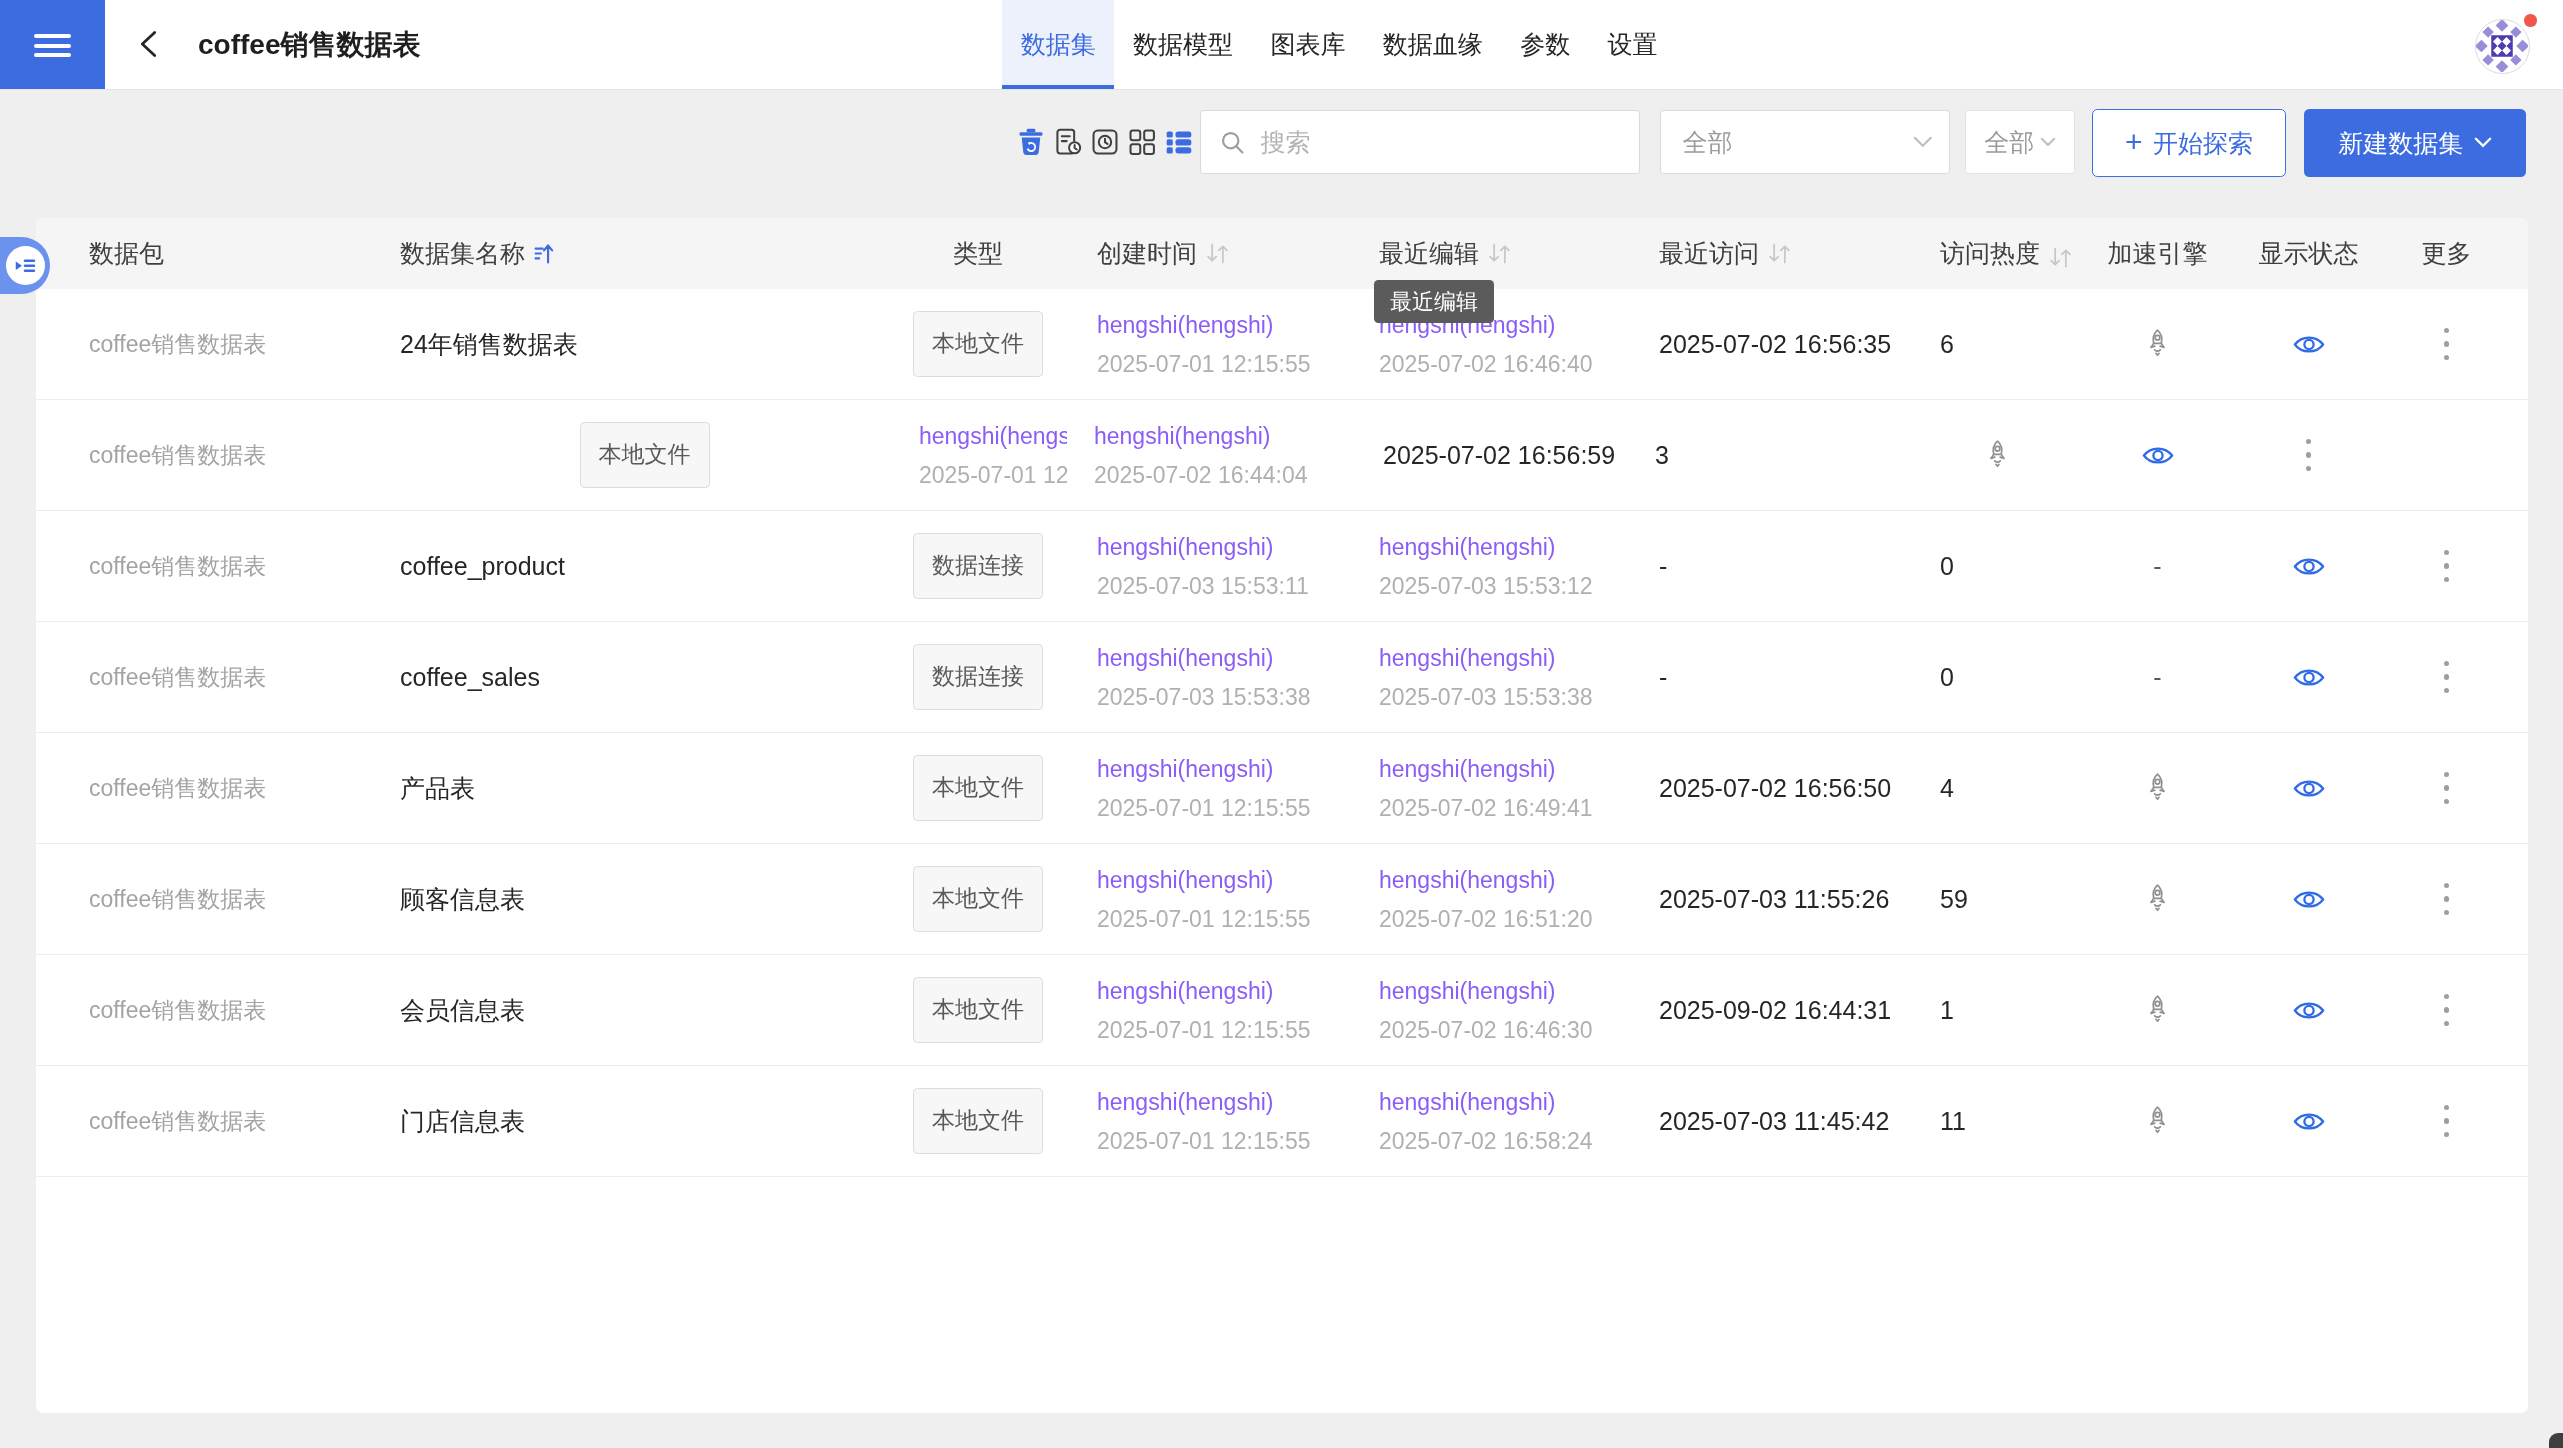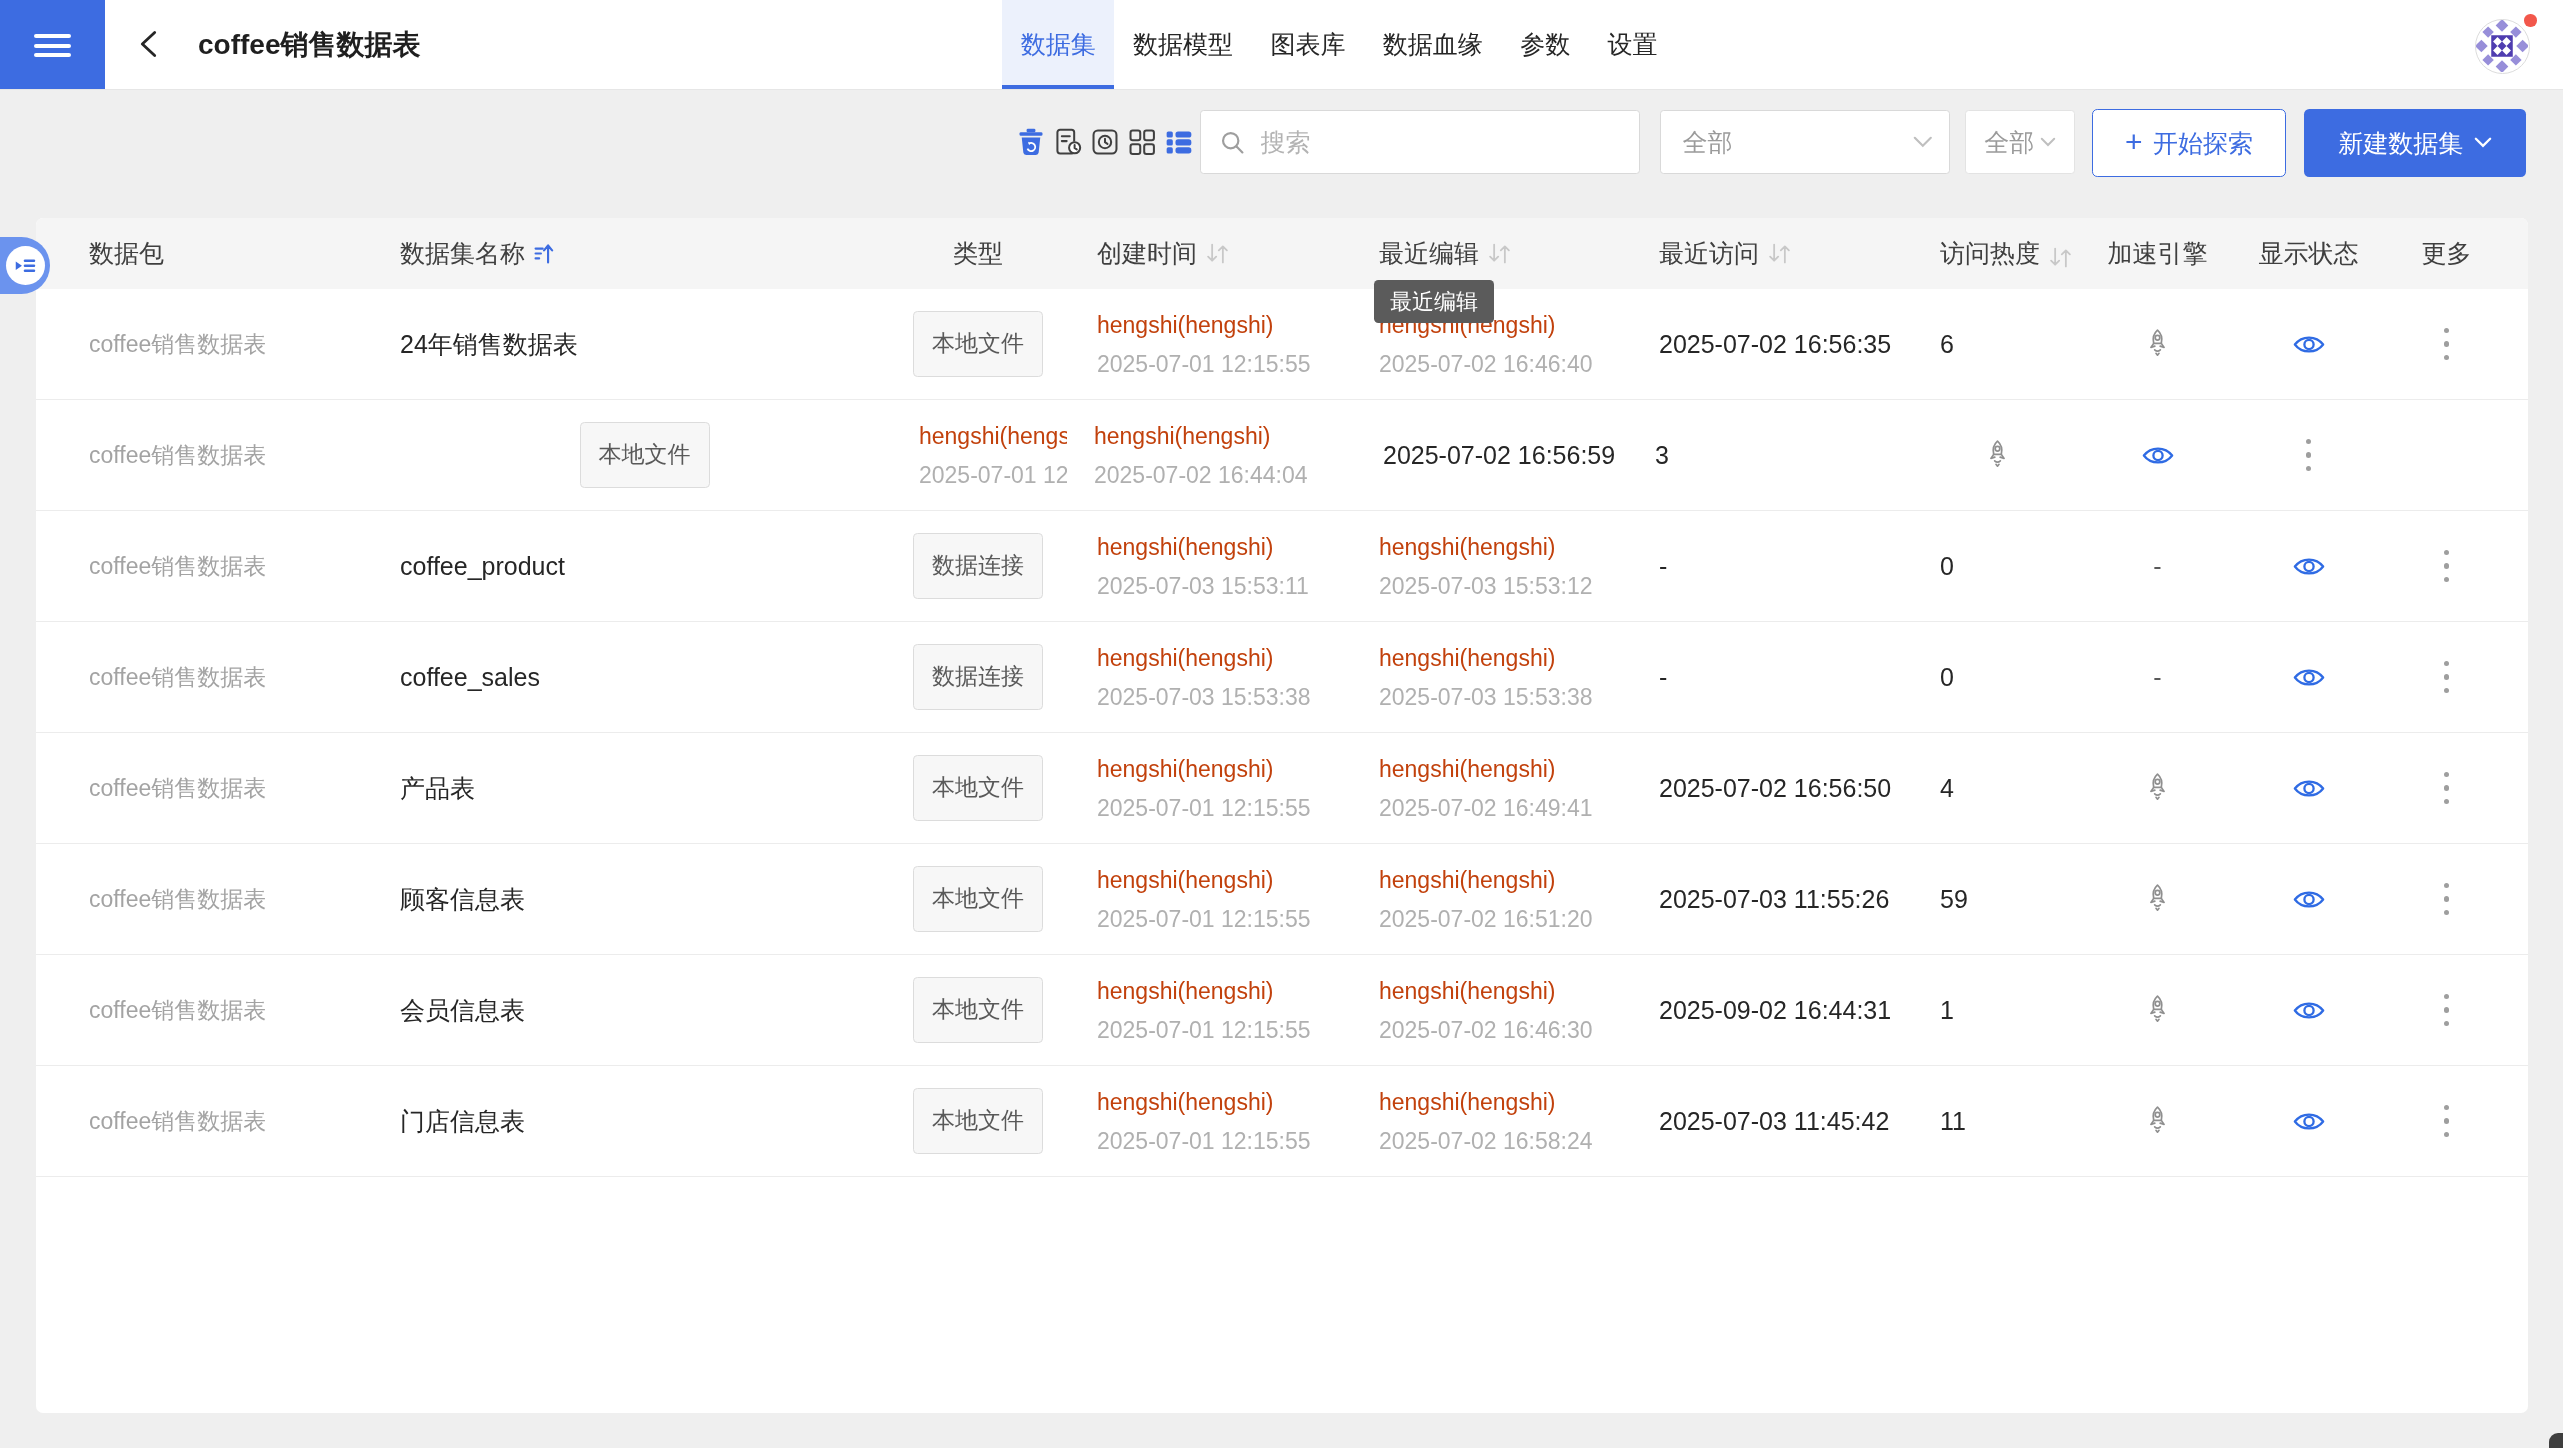--- a/index.html
+++ b/index.html
@@ -44,21 +44,21 @@
   .thead{height:71px;background:#f5f5f5;border-radius:7.1px 7.1px 0 0;align-items:center;position:relative;}
   .th{font-size:25px;color:#3f3f3f;font-weight:500;display:flex;align-items:center;gap:7.1px;white-space:nowrap;}
   .th.center{justify-content:center;}
   .pad4{padding-left:30px;} .pad5{padding-left:27px;} .pad6{padding-left:31px;} .pad7{padding-left:27px;align-items:flex-end;}
   .trow{height:111px;border-bottom:0.9px solid #ececec;align-items:center;}
   .c{font-size:25px;color:#262626;white-space:nowrap;overflow:hidden;}
   .c1{color:#a3a3a3;font-size:23px;}
   .c2{cursor:pointer;}
   .c3{display:flex;justify-content:center;}
   .badge{display:inline-block;padding:18px 18px;border:0.9px solid #dcdcdc;border-radius:4.4px;background:#f7f7f7;color:#595959;font-size:23px;line-height:1.2;}
-  .twoline .l1{font-size:23px;color:#c2410c;line-height:32px;}
+  .twoline .l1{font-size:23px;color:#8b5cf6;line-height:32px;}
   .twoline .l2{font-size:23px;color:#b0b0b0;line-height:32px;margin-top:7px;}
   .ccenter{display:flex;justify-content:center;align-items:center;}
   .dots{display:inline-flex;flex-direction:column;gap:8px;cursor:pointer;padding:5.3px;}
   .dots i{width:5.3px;height:5.3px;border-radius:50%;background:#9e9e9e;}
   .dash-accel{color:#595959;font-size:25px;}
   .iconbtn{cursor:pointer;display:inline-flex;}
   
   .tooltip{position:absolute;left:1338px;top:62px;height:43px;padding:0 16px;background:#5b5b5b;border-radius:4.4px;color:#fff;font-size:22px;display:flex;align-items:center;z-index:9;}
   
   .scroll-top{position:absolute;left:2556px;top:0;width:7.1px;height:12.5px;background:#4a4a4a;}

